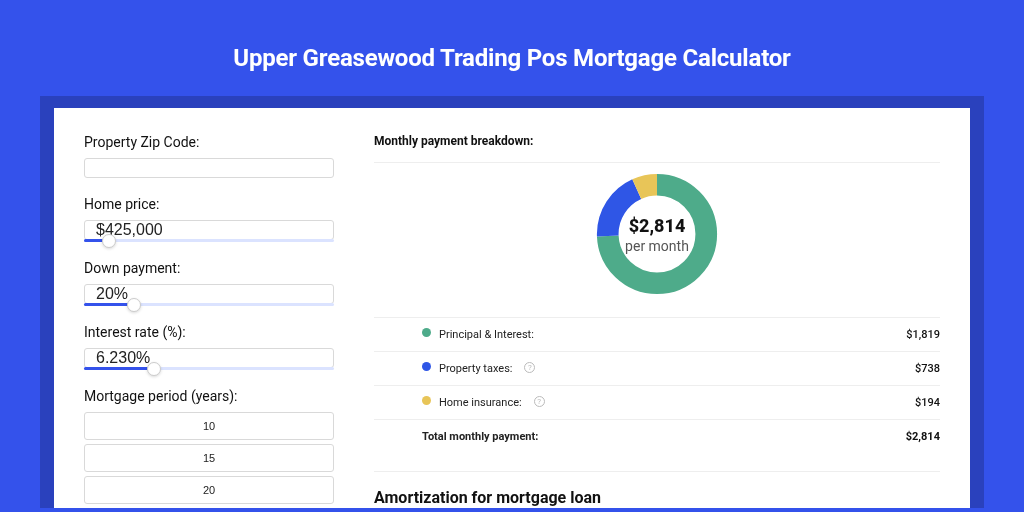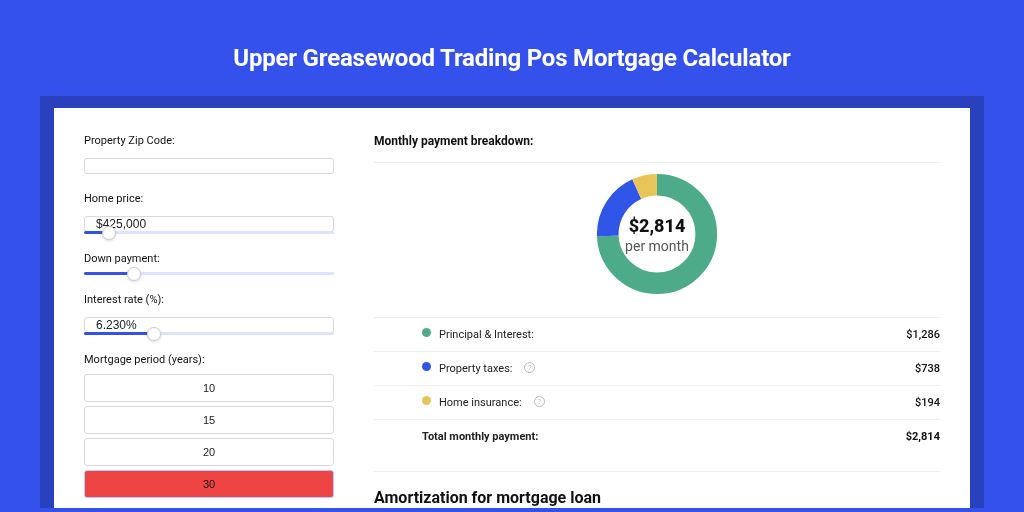--- a/index.html
+++ b/index.html
@@ -29,30 +29,30 @@
     padding: 26px 30px 0 30px;
     display: flex;
     gap: 40px;
     height: 400px;
     overflow:hidden;
   }
   .left-col { width: 250px; flex: 0 0 250px; }
   .right-col { flex: 1; }
   .field-group { margin-bottom: 18px; }
   .field-label {
-    font-size: 11px;
+    font-size: 14px;
     color: #111;
     margin-bottom: 8px;
   }
   .text-input {
     width: 100%;
     border: 1px solid #d9d9d9;
     border-radius: 3px;
     padding: 0 11px;
-    font-size: 12px;
+    font-size: 16px;
     color: #222;
     background:#fff;
   }
   .slider-track {
     position: relative;
     background: #dbe3ff;
     height: 3px;
     border-radius: 2px;
     margin-top: -1px;
   }
@@ -161,20 +161,21 @@
       <input class="text-input" value="$425,000" style="">
       <div class="slider-track">
         <div class="slider-fill" style="width:10%"></div>
         <div class="slider-thumb" style="left:10%"></div>
       </div>
     </div>
 
     <div class="field-group">
       <div class="field-label">Down payment:</div>
       <div class="dp-row">
+        <input class="text-input" value="20%" style="">
       </div>
       <div class="slider-track">
         <div class="slider-fill" style="width:20%"></div>
         <div class="slider-thumb" style="left:20%"></div>
       </div>
     </div>
 
     <div class="field-group">
       <div class="field-label">Interest rate (%):</div>
       <input class="text-input" value="6.230%" style="">
@@ -217,21 +218,21 @@
           <div class="donut-sub">per month</div>
         </div>
       </div>
     </div>
 
     <div class="legend-row">
       <div class="legend-left">
         <span class="dot green"></span>
         <span>Principal &amp; Interest:</span>
       </div>
-      <div class="legend-val">$1,286</div>
+      <div class="legend-val">$1,819</div>
     </div>
 
     <div class="legend-row">
       <div class="legend-left">
         <span class="dot blue"></span>
         <span>Property taxes:</span>
         <span class="info-icon">?</span>
       </div>
       <div class="legend-val">$738</div>
     </div>

